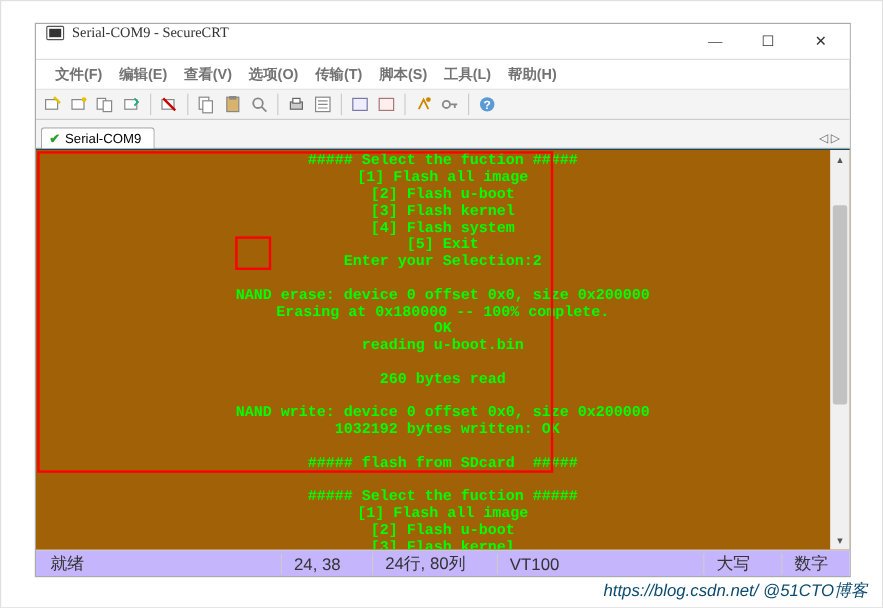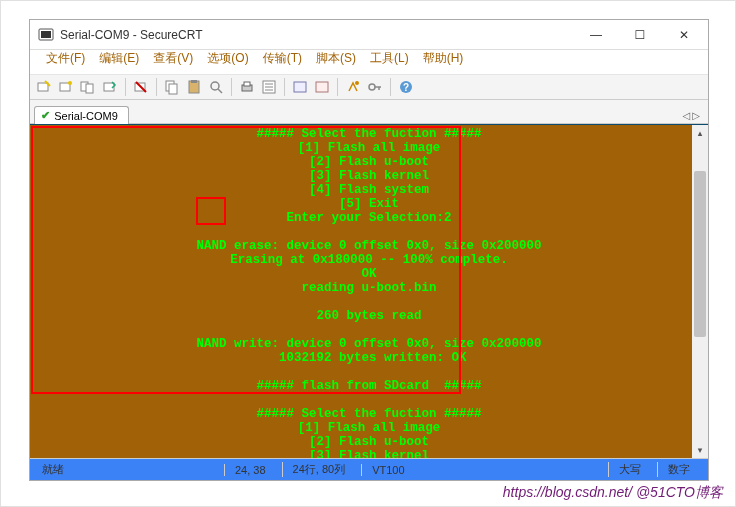--- a/index.html
+++ b/index.html
@@ -19,34 +19,37 @@
       background: #fff;
       border: 1px solid #aaa;
       display: flex;
       flex-direction: column;
     }
     .titlebar {
       height: 30px;
       background: #fff;
       border-bottom: 1px solid #ddd;
       display: flex;
-      align-items: center;
+      align-items: flex-start;
       padding: 0 2px 0 8px;
+      font-family: Liberation Serif, serif;
     }
     .titlebar .icon { width:16px; height:16px; margin-right:6px; }
     .titlebar .title { font-size: 12px; flex:1; color:#333; }
     .winbtns { display:flex; }
     .winbtn { width:44px; height:28px; display:flex; align-items:center; justify-content:center; font-size:12px; color:#333; }
     .menubar {
       height: 24px;
       display:flex;
+      align-items:center;
       padding: 0 16px;
       font-size: 12px;
-      color:#a16207;
+      color:#737373;
       gap: 14px;
+      font-weight: bold;
     }
     .menubar span { cursor:default; }
     .toolbar {
       height: 26px;
       background:#f4f4f4;
       border-top:1px solid #e5e5e5;
       border-bottom:1px solid #ccc;
       display:flex;
       align-items:center;
       padding: 0 4px;
@@ -108,37 +111,37 @@
       width:16px;
       background:#f0f0f0;
       display:flex;
       flex-direction:column;
     }
     .vscroll .arrow { height:16px; background:#f0f0f0; display:flex; align-items:center; justify-content:center; font-size:9px; color:#555; }
     .vscroll .track { flex:1; background:#f0f0f0; position:relative; }
     .vscroll .thumb { position:absolute; left:2px; right:2px; top:10%; height:55%; background:#c2c2c2; border-radius:2px; }
     .statusbar {
       height:22px;
-      background:#3b82f6;
+      background:#c4b5fd;
       border-top:1px solid #ccc;
       display:flex;
       align-items:center;
-      font-size:11px;
+      font-size:14px;
       color:#333;
       padding:0 8px;
-      gap:6px;
+      gap:16px;
     }
     .statusbar .cell { border-left:1px solid #ccc; padding:0 10px; }
     .statusbar .cell:first-child { border-left:none; padding-left:4px; flex:0 0 180px; }
     .statusbar .spacer { flex:1; }
     .watermark {
       position:absolute;
       bottom:4px; right:12px;
       font-size:14px;
-      color:#701a75;
+      color:#0c4a6e;
       font-style:italic;
       pointer-events:none;
     }
     .check-icon { color:#2ca02c; font-weight:bold; font-size:11px; }
   </style>
 </head>
 <body>
 
 <div class="window">
 

